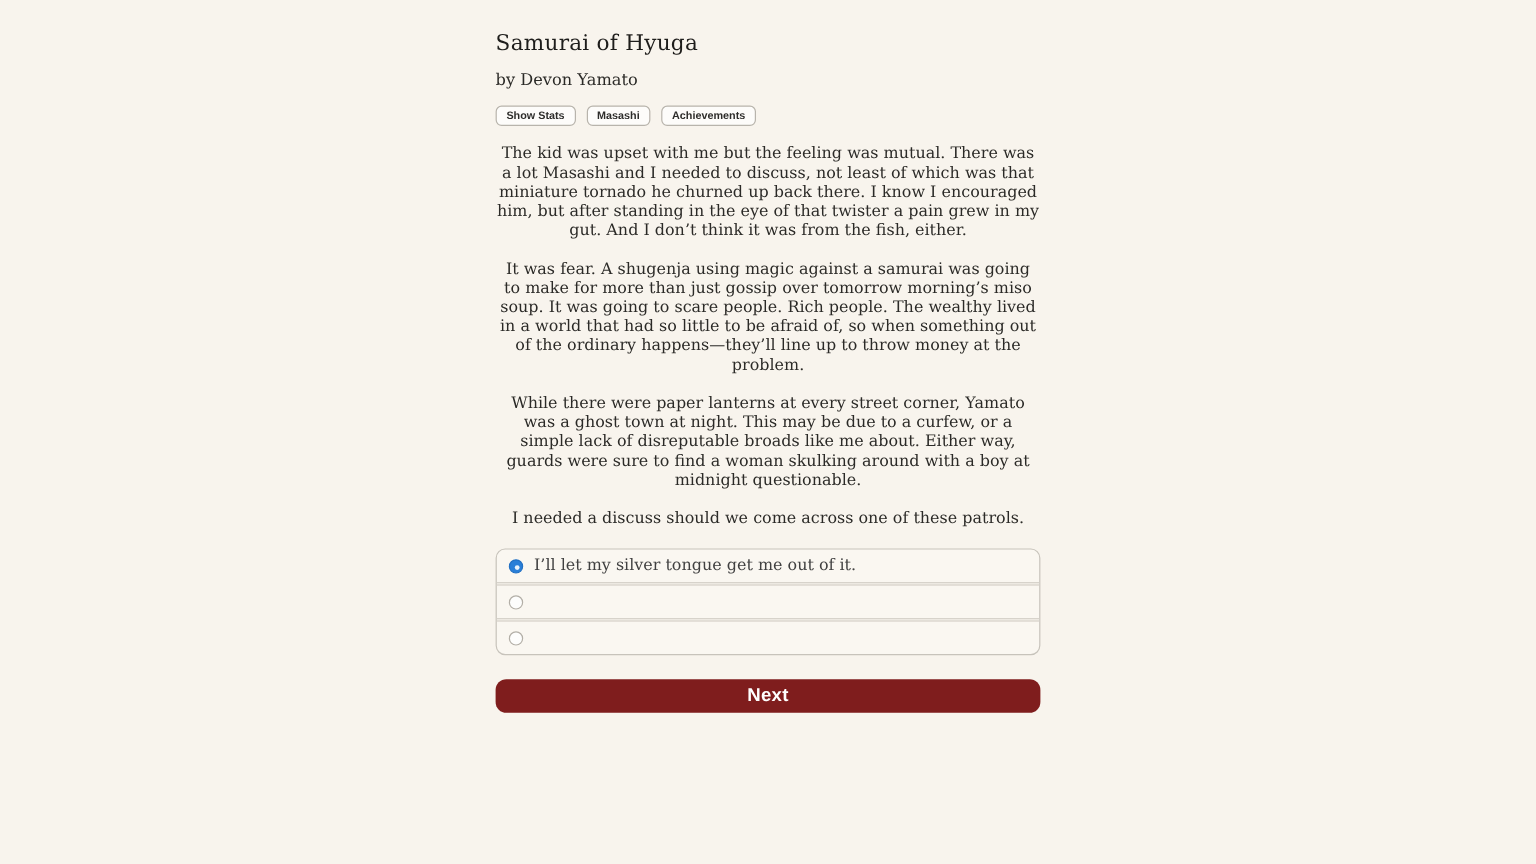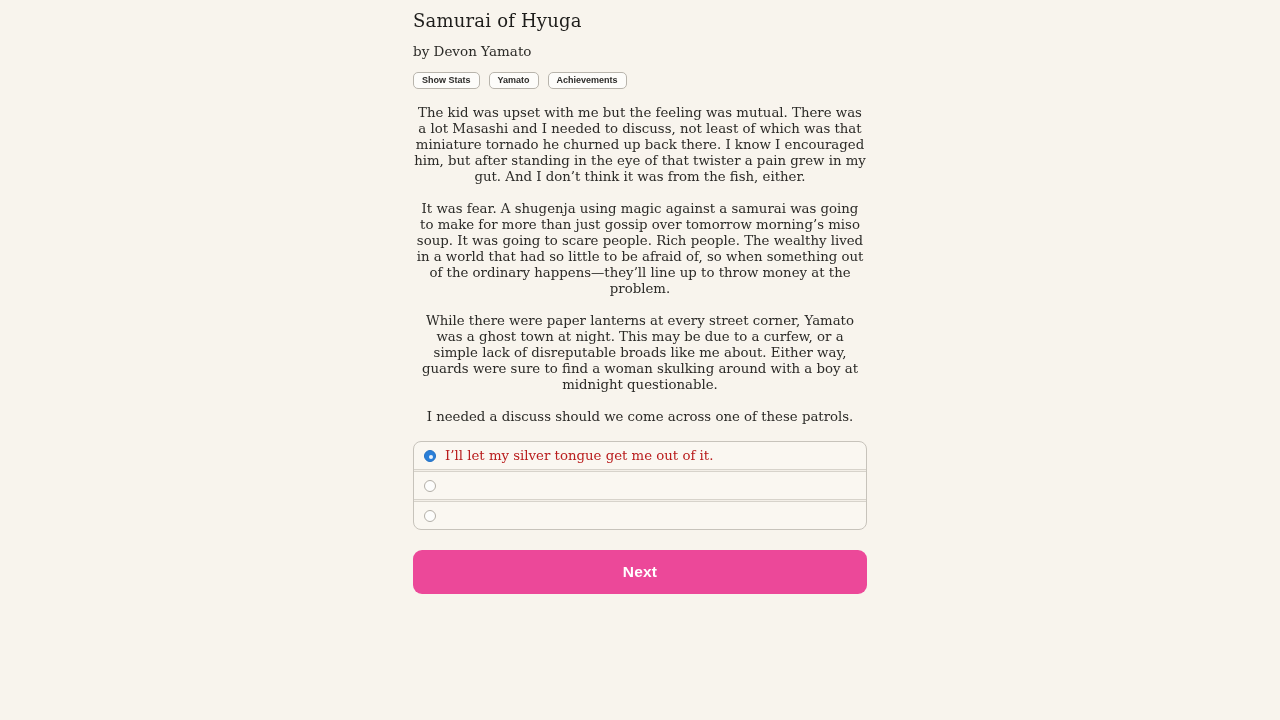--- a/index.html
+++ b/index.html
@@ -5,21 +5,21 @@
   * { margin: 0; padding: 0; box-sizing: border-box; }
   html, body { width: 1280px; height: 720px; }
   body {
     background: #f8f4ed;
     font-family: "DejaVu Serif", "Liberation Serif", serif;
     color: #2b2a27;
     overflow: hidden;
   }
   .page {
     width: 454px;
-    margin: 0 auto;
+    margin: 16px auto;
     padding-top: 8px;
   }
   .game-title {
     font-size: 18px;
     font-weight: 500;
     color: #1e1d1b;
     margin-top: 2px;
     letter-spacing: 0.2px;
   }
   .byline {
@@ -93,30 +93,30 @@
     position: absolute;
     left: 4px;
     top: 4px;
     width: 4px;
     height: 4px;
     border-radius: 50%;
     background: #eaf3fc;
   }
   .choice-label {
     font-size: 13.3px;
-    color: #b91c1c;
+    color: #404040;
     line-height: 15px;
     text-align: center;
   }
   .next-btn {
     display: block;
     width: 100%;
     margin-top: 20px;
-    height: 44px;
-    background: #ec4899;
+    height: 28px;
+    background: #7f1d1d;
     border: none;
     border-radius: 9px;
     color: #ffffff;
     font-family: "Liberation Sans", sans-serif;
     font-size: 15.5px;
     font-weight: bold;
     text-align: center;
     line-height: 28px;
     cursor: pointer;
     letter-spacing: 0.2px;
@@ -126,21 +126,21 @@
 <body>
 
 <div class="page">
 
   <h1 class="game-title">Samurai of Hyuga</h1>
 
   <div class="byline">by Devon Yamato</div>
 
   <div class="toolbar">
     <button class="tool-btn">Show Stats</button>
-    <button class="tool-btn">Yamato</button>
+    <button class="tool-btn">Masashi</button>
     <button class="tool-btn">Achievements</button>
   </div>
 
   <div class="story">
     <p>The kid was upset with me but the feeling was mutual. There was a lot Masashi and I needed to discuss, not least of which was that miniature tornado he churned up back there. I know I encouraged him, but after standing in the eye of that twister a pain grew in my gut. And I don’t think it was from the fish, either.</p>
     <p>It was fear. A shugenja using magic against a samurai was going to make for more than just gossip over tomorrow morning’s miso soup. It was going to scare people. Rich people. The wealthy lived in a world that had so little to be afraid of, so when something out of the ordinary happens—they’ll line up to throw money at the problem.</p>
     <p>While there were paper lanterns at every street corner, Yamato was a ghost town at night. This may be due to a curfew, or a simple lack of disreputable broads like me about. Either way, guards were sure to find a woman skulking around with a boy at midnight questionable.</p>
     <p>I needed a discuss should we come across one of these patrols.</p>
   </div>
 

